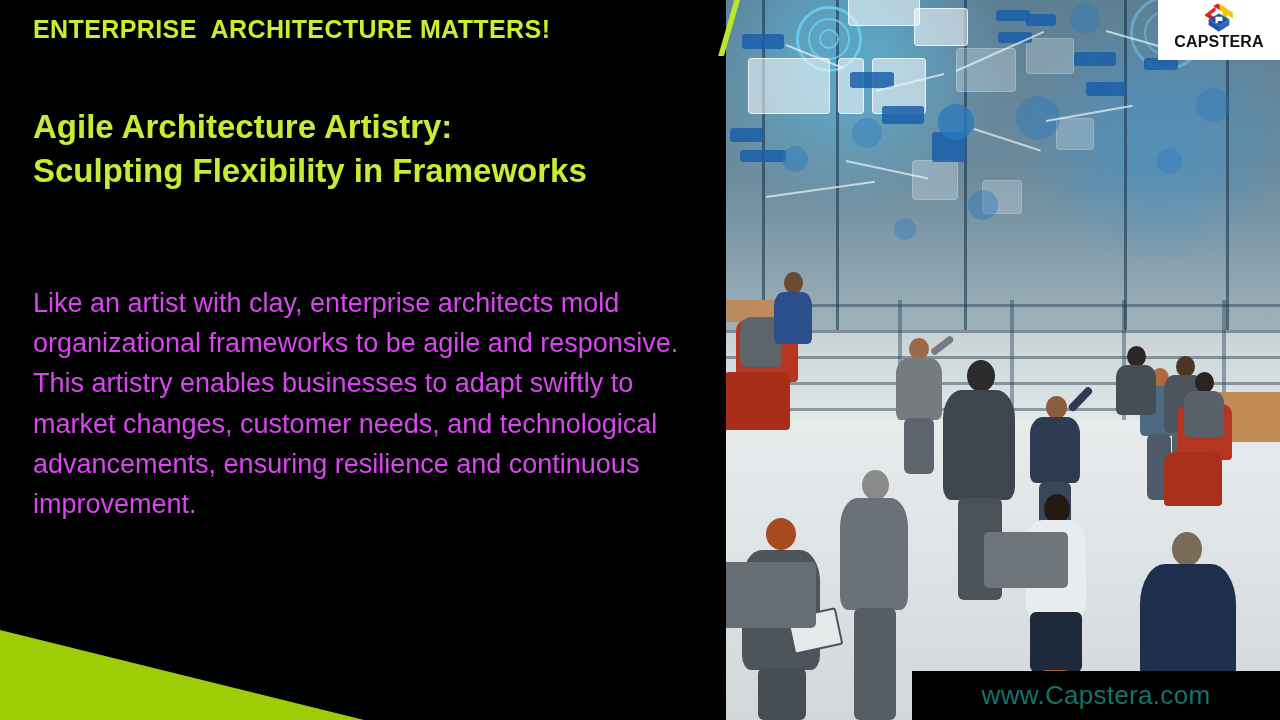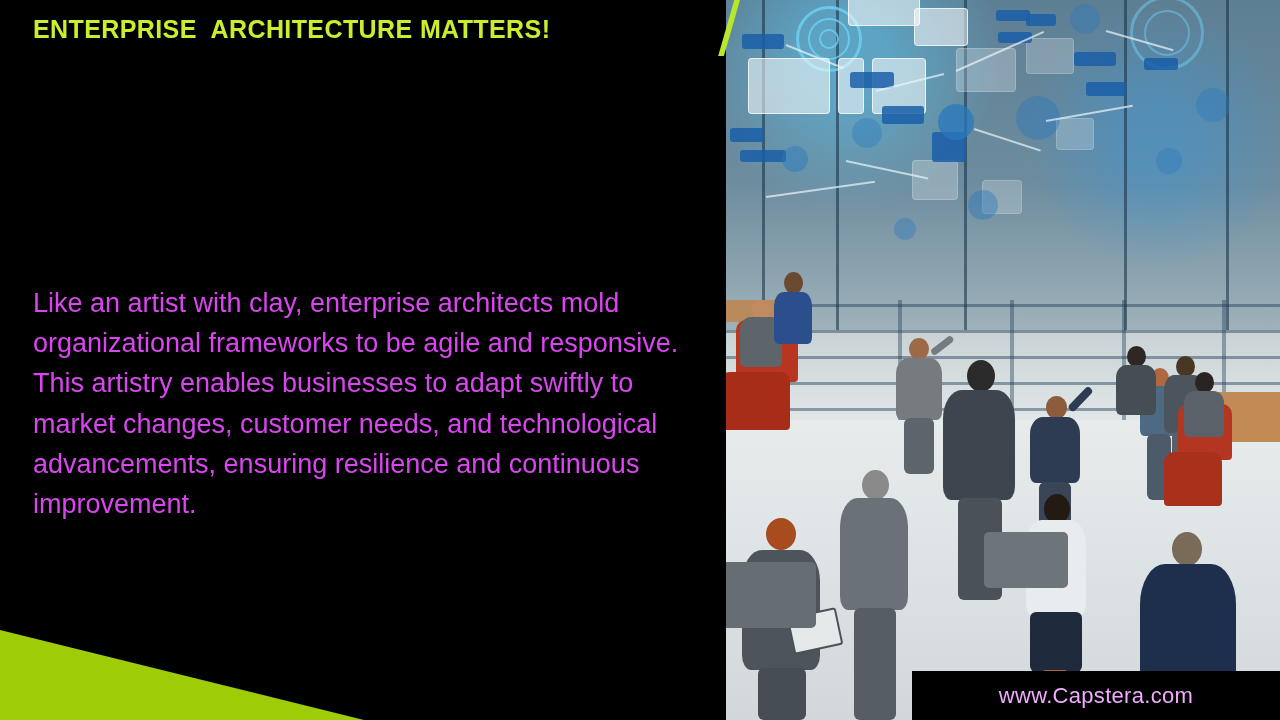--- a/index.html
+++ b/index.html
@@ -156,21 +156,21 @@
 
   
   #footer-bar {
     position:absolute; left:912px; top:671px;
     width:368px; height:49px;
     background:#000;
     display:flex; align-items:center; justify-content:center;
     z-index:20;
   }
   #footer-url {
-    color:#f0abfc; font-size:22px; font-weight:400; letter-spacing:.3px;
+    color:#0f766e; font-size:26px; font-weight:400; letter-spacing:.3px;
   }
 </style>
 </head>
 <body>
 
 <div id="slide">
 
   <div id="photo-panel">
 
     <div id="wall">
@@ -328,25 +328,46 @@
     <div class="person" style="left:388px; top:346px; width:44px; height:80px;">
       <div class="head" style="left:13px; top:0;   width:19px; height:21px; background:#2e2724;"></div>
       <div class="torso" style="left:2px;  top:19px;width:40px; height:50px; background:#454d55;"></div>
     </div>
   </div>
 
   <div id="left-panel">
 
     <div id="eyebrow">ENTERPRISE  ARCHITECTURE MATTERS!</div>
 
+    <div id="headline">
+      <span class="hl-line">Agile Architecture Artistry:</span>
+      <span class="hl-line">Sculpting Flexibility in Frameworks</span>
+    </div>
 
     <div id="body-copy">Like an artist with clay, enterprise architects mold organizational frameworks to be agile and responsive. This artistry enables businesses to adapt swiftly to market changes, customer needs, and technological advancements, ensuring resilience and continuous improvement.</div>
   </div>
 
   <div id="corner-triangle"></div>
   <div id="top-sliver"></div>
 
+  <div id="logo-box">
+    <svg id="logo-mark" viewBox="0 0 64 52">
+
+      <path d="M8 20 L26 6 L26 14 L17 20 L26 26 L26 34 L8 22 Z" fill="#e02020"></path>
+      <path d="M22 5 L30 1 L44 10 L36 14 Z" fill="#e02020"></path>
+
+      <path d="M38 5 L56 17 L56 27 L46 20 L46 30 L38 35 Z" fill="#f5c400"></path>
+      <path d="M33 2 L42 7 L42 17 L33 12 Z" fill="#f5c400"></path>
+
+      <path d="M14 28 L32 18 L50 28 L32 40 Z" fill="#1f54a8"></path>
+      <path d="M14 28 L14 38 L32 50 L32 40 Z" fill="#1f54a8"></path>
+      <path d="M32 40 L32 50 L50 38 L50 28 Z" fill="#2f64b8"></path>
+
+      <path d="M26 24 L38 24 L38 31 L30 31 L30 35 L26 35 Z" fill="#ffffff"></path>
+    </svg>
+    <div id="logo-word">CAPSTERA</div>
+  </div>
 
   <div id="footer-bar">
     <span id="footer-url">www.Capstera.com</span>
   </div>
 
 </div>
 
 </body></html>

